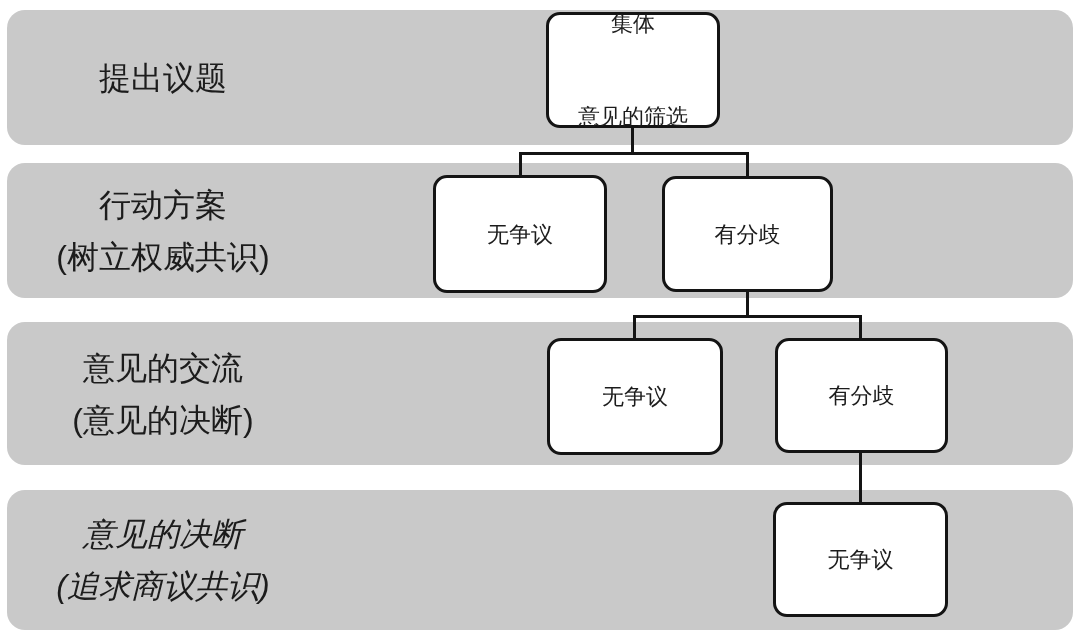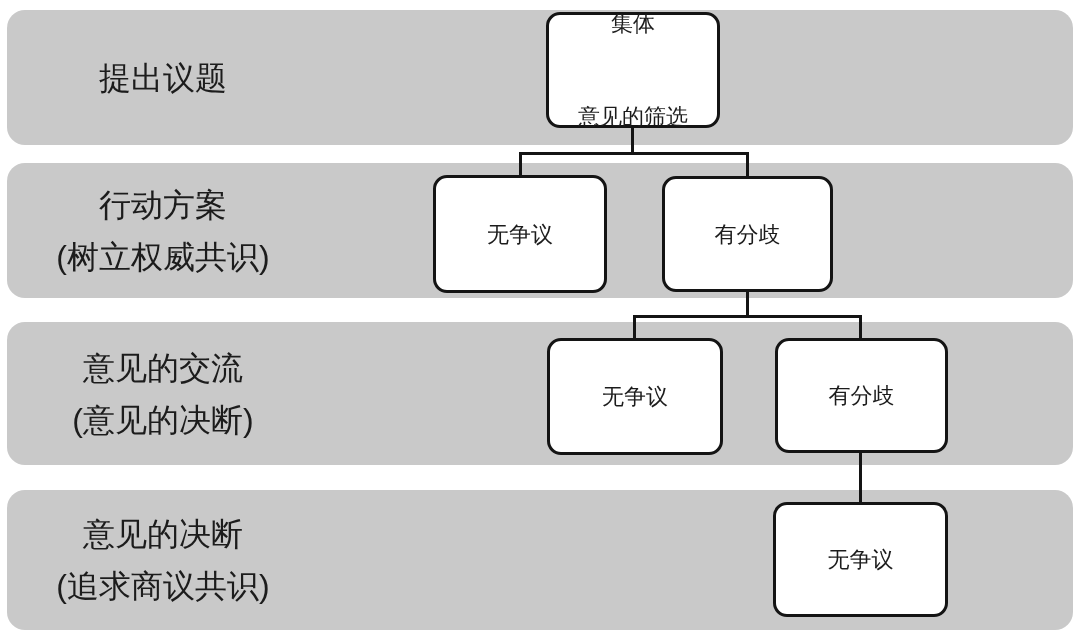--- a/index.html
+++ b/index.html
@@ -23,21 +23,21 @@
   .band{
     position:absolute;
     left:7px;
     width:1066px;
     background:var(--band-bg);
     border-radius:18px;
   }
   .band-1{top:10px;height:135px;}
   .band-2{top:163px;height:135px;}
   .band-3{top:322px;height:143px;}
-  .band-4{top:490px;height:140px;}
+  .band-4{top:490px;height:140px;font-style:italic;}
   .band-label{
     position:absolute;
     left:10px;
     top:0;
     width:292px;
     height:100%;
     display:flex;
     flex-direction:column;
     justify-content:center;
     align-items:center;

